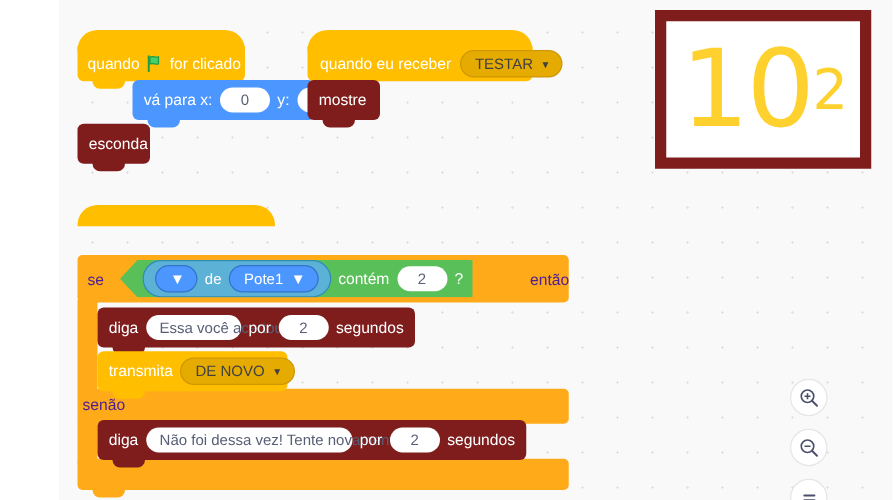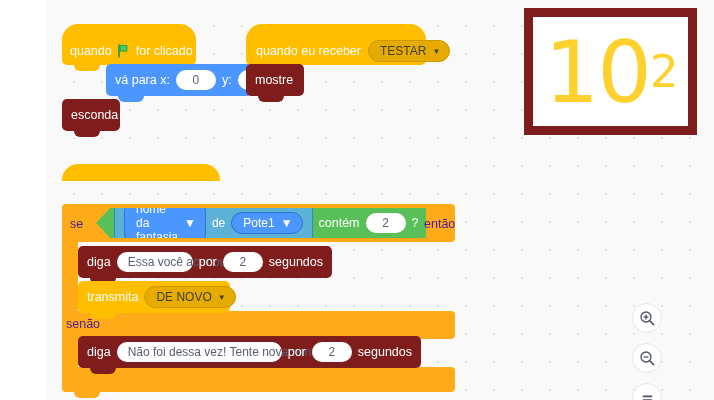--- a/index.html
+++ b/index.html
@@ -180,21 +180,20 @@
         <span>se</span>
       </div>
 
       <div style="position:absolute;left:96px;top:208px;height:30px;display:flex;align-items:center;
                   background:#59c059;color:#fff;font-size:12.5px;gap:6px;padding:0 8px 0 18px;
                   clip-path:polygon(14px 0,100% 0,100% 100%,14px 100%,0 50%);">
 
         <span style="display:inline-flex;align-items:center;gap:6px;background:#5cb1d6;border:1px solid #2e8eb8;
                      border-radius:15px;padding:3px 9px;color:#fff;font-size:12px;">
           <span class="drop-in">
-            <span>nome da fantasia</span>
             <span class="car">▼</span>
           </span>
           <span>de</span>
           <span class="drop-in">
             <span>Pote1</span>
             <span class="car">▼</span>
           </span>
         </span>
         <span>contém</span>
         <span class="oval num">2</span>

